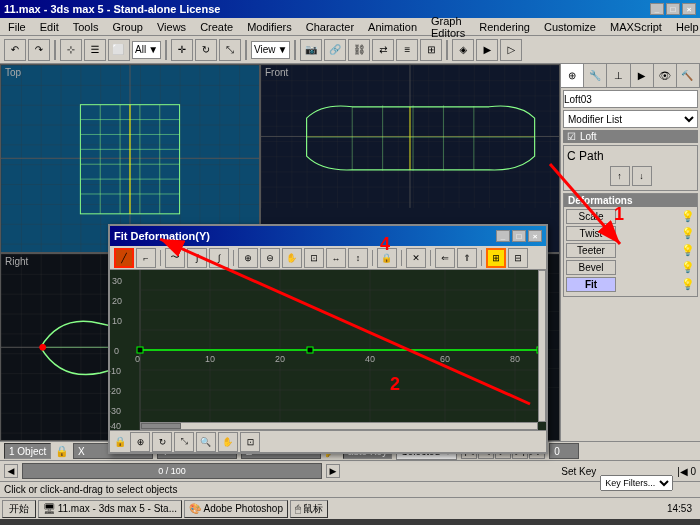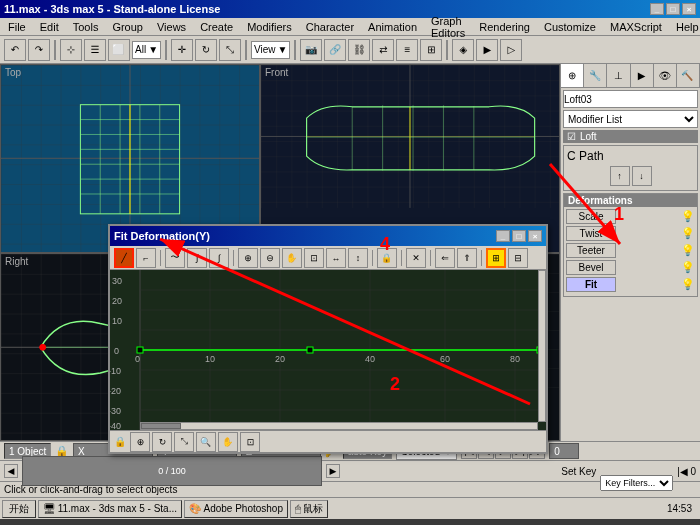--- a/index.html
+++ b/index.html
@@ -711,21 +711,21 @@
       <div class="fit-tool-btn" style="width:16px;height:16px;">▶</div>
       <div class="fit-tool-btn" style="width:16px;height:16px;">▶|</div>
       <div class="fit-tool-btn" style="width:16px;height:16px;">▶▶</div>
     </div>
 
     <div class="coord-field" style="width:30px;">0</div>
   </div>
   <div class="status-row2">
     <div style="display:flex; align-items:center; gap:4px; flex:1;">
       <div class="fit-tool-btn" style="width:14px;height:14px;">◀</div>
-      <div style="background:#808080; width:300px; height:30px; border:1px solid #555; position:relative;">
+      <div style="background:#808080; width:300px; height:16px; border:1px solid #555; position:relative;">
         <div style="position:absolute; left:50%; top:50%; transform:translate(-50%,-50%); color:white; font-size:9px;">0 / 100</div>
       </div>
       <div class="fit-tool-btn" style="width:14px;height:14px;">▶</div>
     </div>
     <span style="margin-right:4px;">Set Key</span>
     <select style="height:16px; font-size:9px;margin-top:24px;">
       <option>Key Filters...</option>
     </select>
     <span style="margin-left:4px;">|◀ 0</span>
   </div>

